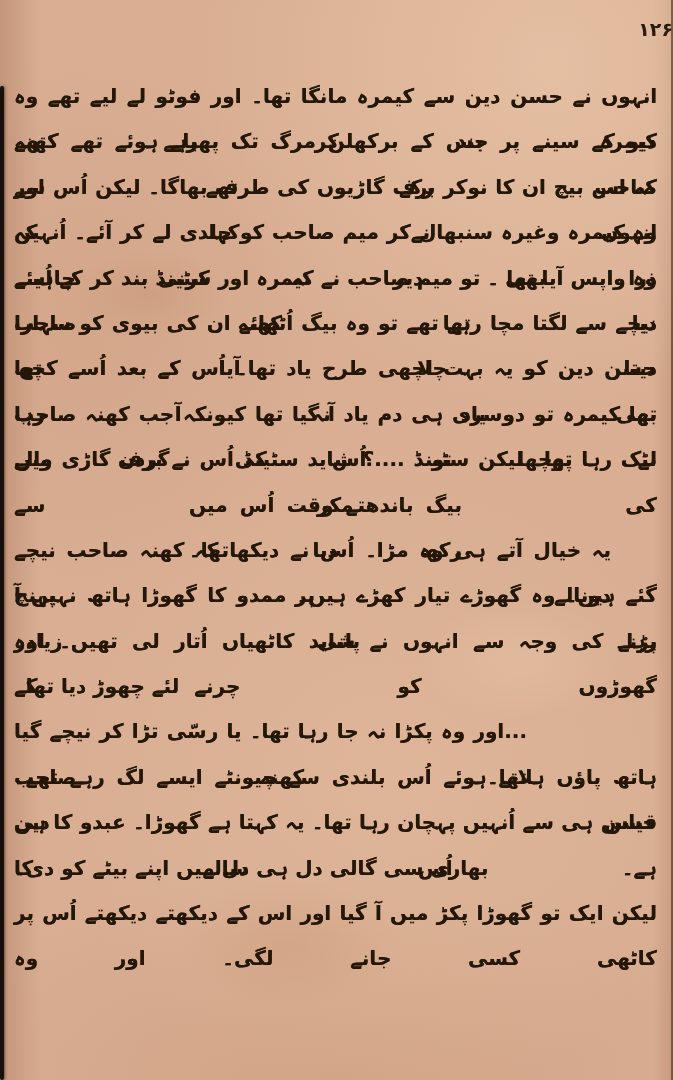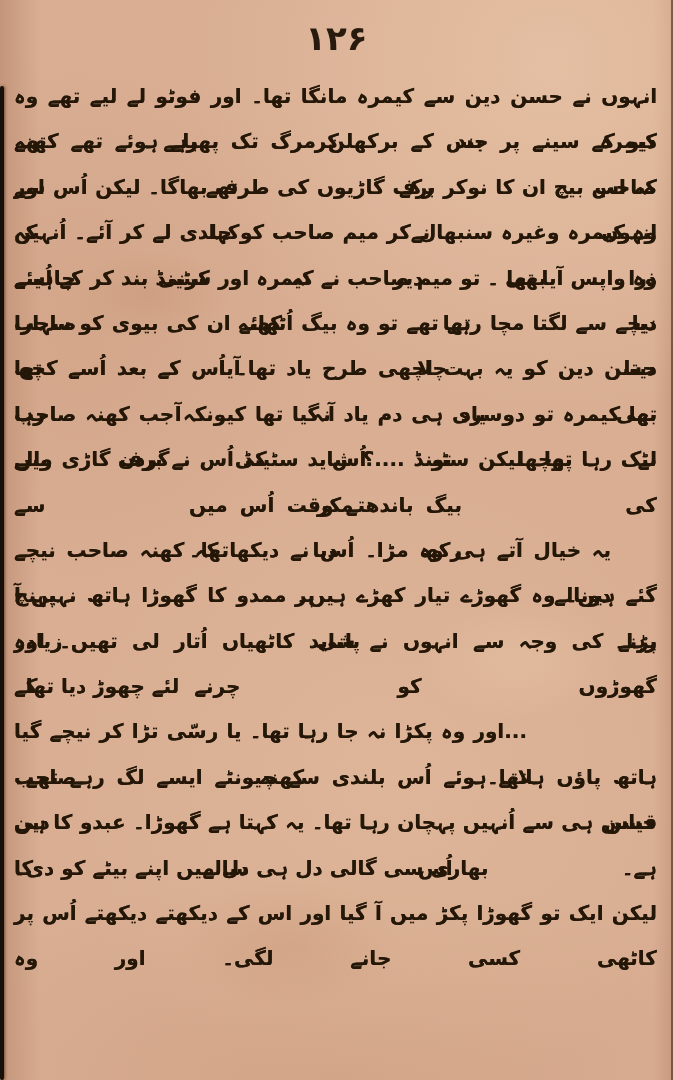--- a/index.html
+++ b/index.html
@@ -30,22 +30,22 @@
     position: absolute; left: 0; top: 86px; bottom: 0; width: 4px;
     background: #17100a; border-radius: 2px;
     box-shadow: 1px 0 3px rgba(70,35,18,0.65);
   }
   .right-edge-line {
     position: absolute; right: 0; top: 0; bottom: 0; width: 2px;
     background: rgba(52,28,14,0.55);
   }
   .page-number {
     position: absolute; top: 18px; left: 0; width: 100%;
-    text-align: center; direction: rtl;
-    font-size: 34px; font-weight: bold; color: #281a0c;
+    text-align: right; direction: rtl;
+    font-size: 19px; font-weight: bold; color: #281a0c;
     letter-spacing: 2px;
   }
   .text-block {
     position: absolute; top: 74px; right: 16px; left: 14px;
     direction: rtl; color: #241708;
   }
   .line {
     height: 45.4px; line-height: 45.4px;
     font-size: 20px; font-weight: bold;
     text-align: justify; text-align-last: justify;

